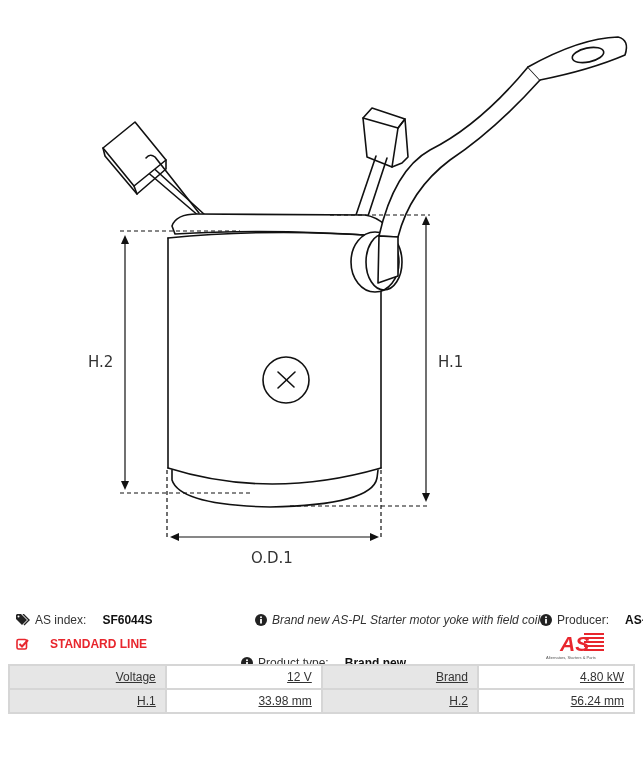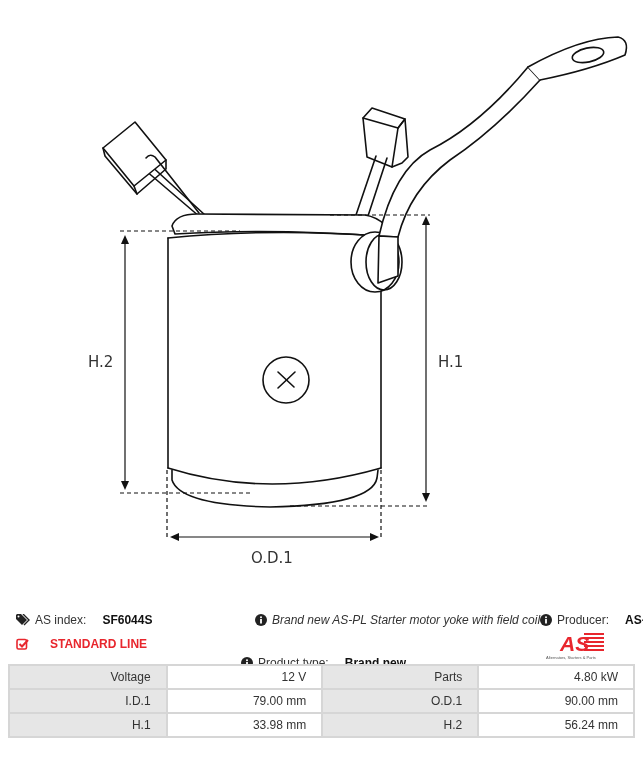--- a/index.html
+++ b/index.html
@@ -4,21 +4,21 @@
 <style>
   html, body { margin:0; padding:0; background:#ffffff; }
   body { width:643px; height:764px; position:relative; overflow:hidden; font-family:"Liberation Sans", sans-serif; color:#333; }
   .drawing { position:absolute; left:0; top:0; width:643px; height:590px; }
   .info { position:absolute; font-size:12px; color:#333; display:flex; align-items:center; white-space:nowrap; }
   .info b { font-weight:bold; color:#111; margin-left:16px; }
   .info .ic { display:inline-block; margin-right:5px; }
   .red { color:#e8262d; font-weight:bold;gap:16px; }
   .logo { position:absolute; left:544px; top:630px; width:64px; height:30px; }
   table.spec { position:absolute; left:8px; top:664px; width:627px; border-collapse:collapse; font-size:12px; }
-  table.spec td { height:22px; border:2px solid #d6d6d6; padding:0 15px; text-align:right; color:#333; }
+  table.spec td { height:22px; border:2px solid #d6d6d6; padding:0 9px; text-align:right; color:#333;text-decoration:underline; }
   table.spec td.lbl { background:#e6e6e6; width:145px; }
   table.spec td.val { background:#ffffff; width:145px; }
   .dimtext { font-family:"DejaVu Sans", sans-serif; font-size:15px; fill:#333; }
 </style>
 </head>
 <body>
 
 <svg class="drawing" viewBox="0 0 643 590" xmlns="http://www.w3.org/2000/svg">
   <g fill="none" stroke="#111" stroke-width="1.6" stroke-linejoin="round" stroke-linecap="round">
 
@@ -141,28 +141,22 @@
     <text x="16" y="21" font-family="Liberation Sans, sans-serif" font-size="21" font-weight="bold" font-style="italic" fill="#e8262d">AS</text>
     <text x="2" y="28.5" font-family="Liberation Sans, sans-serif" font-size="4" fill="#555">Alternators, Starters &amp; Parts</text>
   </svg>
 </div>
 
 <table class="spec">
   <tbody>
     <tr>
       <td class="lbl">Voltage</td>
       <td class="val">12 V</td>
-      <td class="lbl">Parts</td>
+      <td class="lbl">Brand</td>
       <td class="val">4.80 kW</td>
-    </tr>
-    <tr>
-      <td class="lbl">I.D.1</td>
-      <td class="val">79.00 mm</td>
-      <td class="lbl">O.D.1</td>
-      <td class="val">90.00 mm</td>
     </tr>
     <tr>
       <td class="lbl">H.1</td>
       <td class="val">33.98 mm</td>
       <td class="lbl">H.2</td>
       <td class="val">56.24 mm</td>
     </tr>
   </tbody>
 </table>
 

